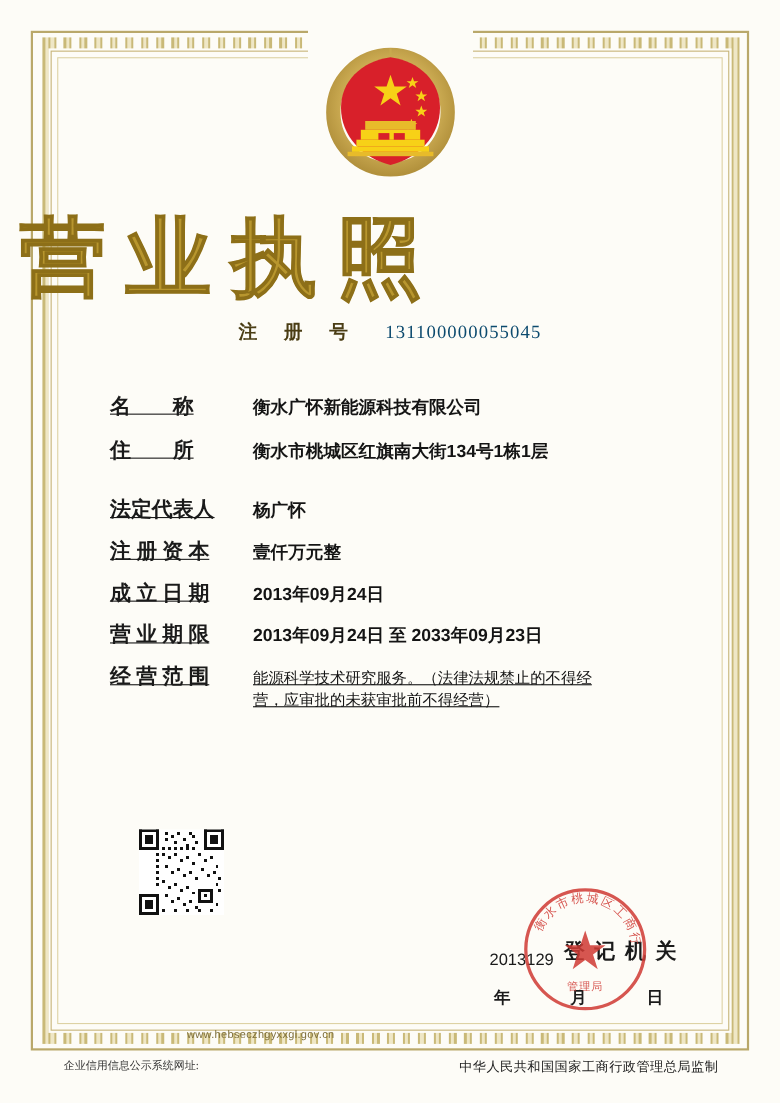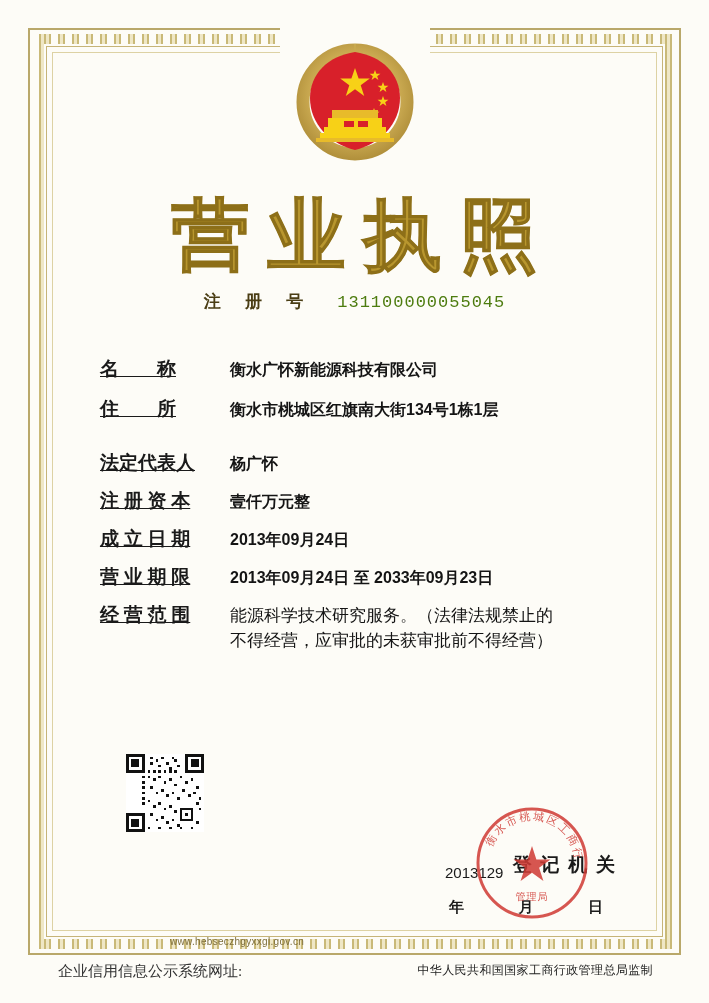--- a/index.html
+++ b/index.html
@@ -54,21 +54,21 @@
     width: 150px; height: 150px;
     z-index: 6;
     background: #fdfcf7;
     display: flex; align-items: center; justify-content: center;
   }
 
   
   .title {
     position: absolute;
     top: 196px; left: 0; right: 0;
-    text-align: center;
+    text-align: left;
     font-family: "DejaVu Serif", "Liberation Serif", serif;
     font-size: 78px;
     font-weight: bold;
     letter-spacing: 18px;
     text-indent: 18px;
     color: #b8962e;
     -webkit-text-stroke: 1px #8d6f18;
     line-height: 1;
     z-index: 5;
   }
@@ -76,21 +76,21 @@
   .regno {
     position: absolute;
     top: 290px; left: 0; right: 0;
     text-align: center;
     z-index: 5;
     font-size: 17px;
     color: #5a4a1a;
     letter-spacing: 1px;
   }
   .regno .lbl { letter-spacing: 10px; margin-right: 24px; font-weight: bold; color:#4a3d14;font-family:Liberation Serif, serif;}
-  .regno .val { font-family: Liberation Mono, monospace; letter-spacing: 1px; color:#4d7c0f; }
+  .regno .val { font-family: Liberation Serif, serif; letter-spacing: 1px; color:#0c4a6e; }
 
   
   .fields {
     position: absolute;
     top: 356px;
     left: 100px;
     right: 70px;
     z-index: 5;
   }
   .row {
@@ -109,24 +109,25 @@
     justify-content: space-between;
     text-decoration: underline;
   }
   .value {
     font-size: 16px;
     color: #141414;
     font-family: "Liberation Sans", sans-serif;
     font-weight: 600;
   }
   .value.small {
-    font-size: 17px;
+    font-size: 14px;
     line-height: 1.45;
     font-weight: 500;
     max-width: 330px;
+    text-decoration: underline;
   }
 
   
   .qr {
     position: absolute;
     left: 126px;
     top: 754px;
     width: 78px;
     height: 78px;
     z-index: 5;
@@ -190,21 +191,21 @@
     font-size: 10px;
     color: #7e6f3c;
     font-family: "Liberation Sans", sans-serif;
     letter-spacing: .3px;
   }
   .footer-left {
     position: absolute;
     left: 58px;
     top: 962px;
     z-index: 6;
-    font-size: 15px;
+    font-size: 10px;
     color: #333;
     text-align: center;
   }
   .footer-right {
     position: absolute;
     right: 56px;
     top: 962px;
     z-index: 6;
     font-size: 12px;
     color: #222;

